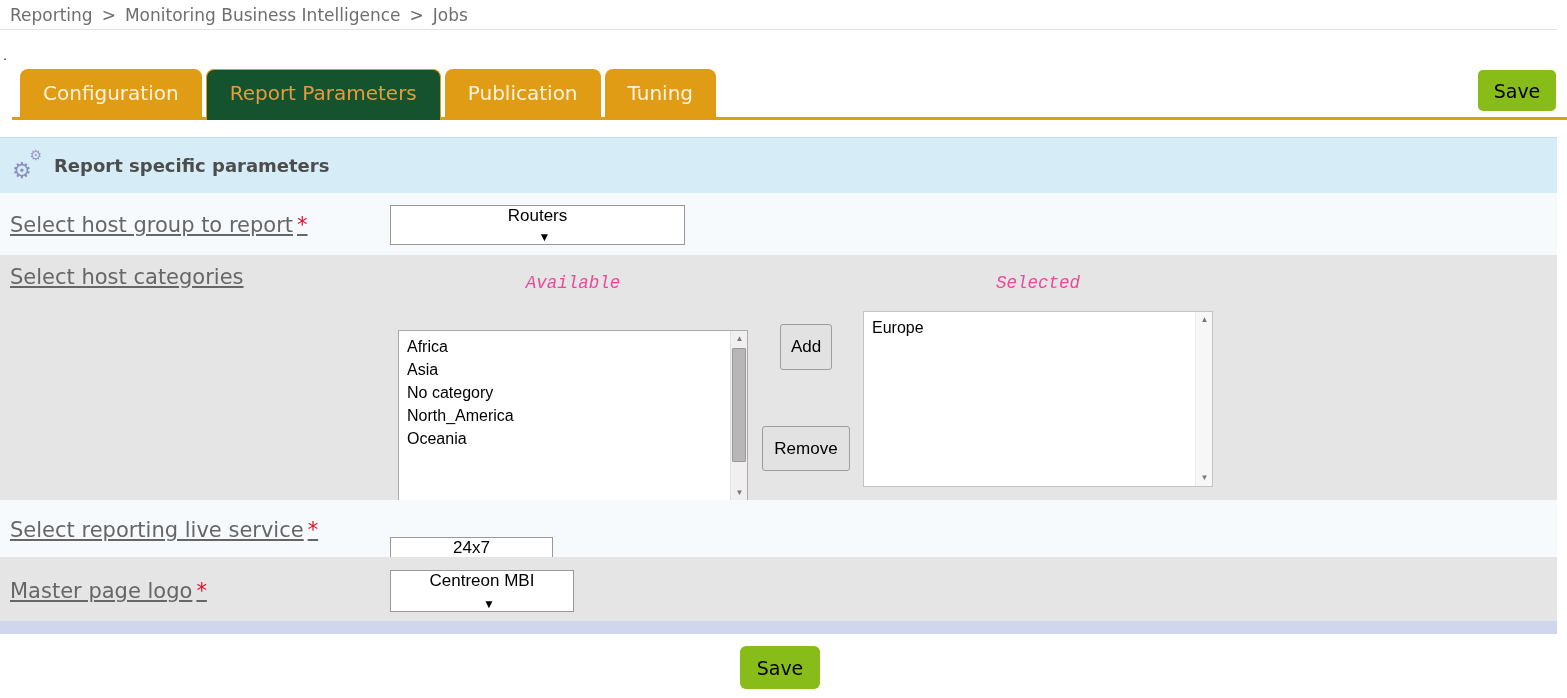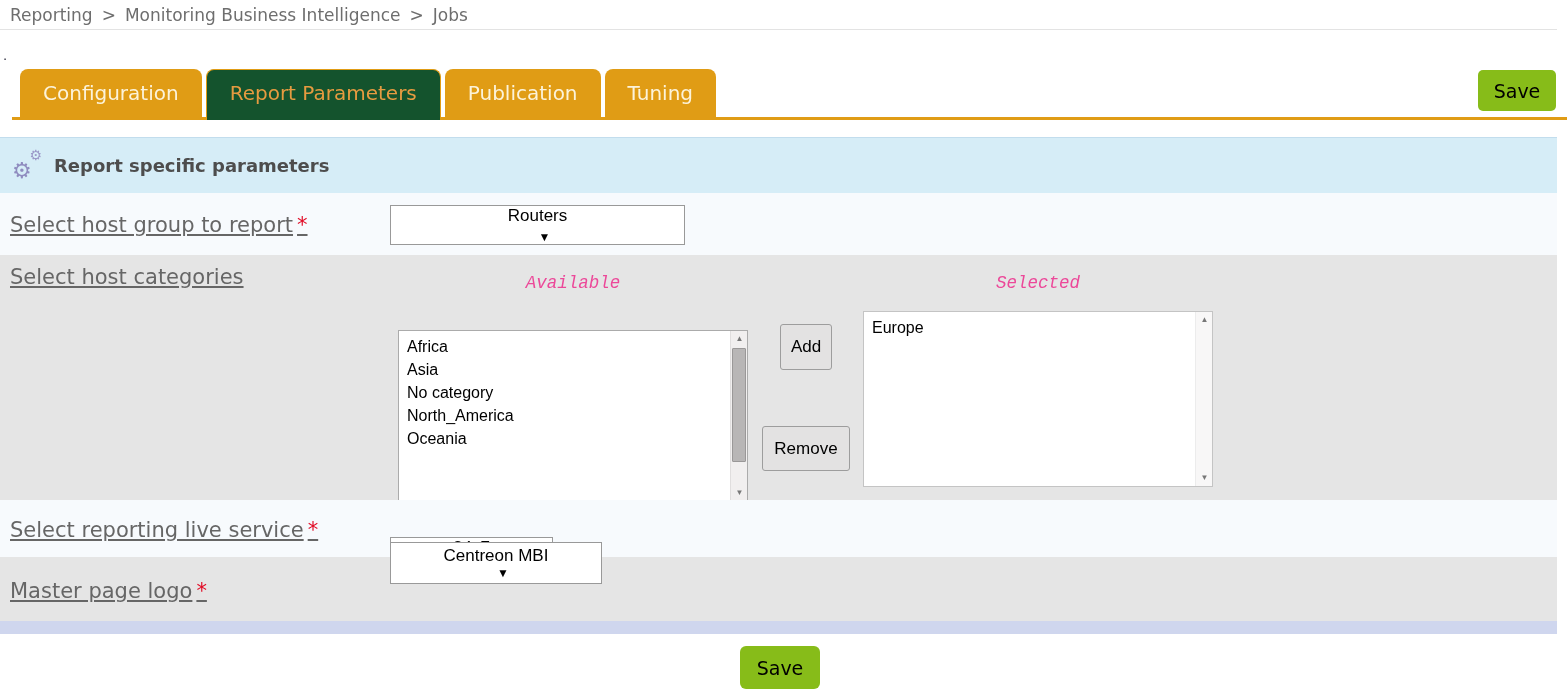--- a/index.html
+++ b/index.html
@@ -202,21 +202,21 @@
   <div class="selectbox" style="left:390px; top:509px; width:163px; height:41px;margin-top:28px;">
     <span>24x7</span>
     <span class="arrow">▼</span>
   </div>
 
   <div class="row row4 row-blue">
     <span class="field-label" style="top:22px;">
       <span>Master page logo</span><span class="req">*</span>
     </span>
   </div>
-  <div class="selectbox" style="left:390px; top:542px; width:212px; height:42px;justify-content:center;">
+  <div class="selectbox" style="left:390px; top:570px; width:184px; height:42px;">
     <span>Centreon MBI</span>
     <span class="arrow">▼</span>
   </div>
 
   <div class="footer-strip"></div>
 
   <button class="btn-green save-bottom">Save</button>
 
 </div>
 

